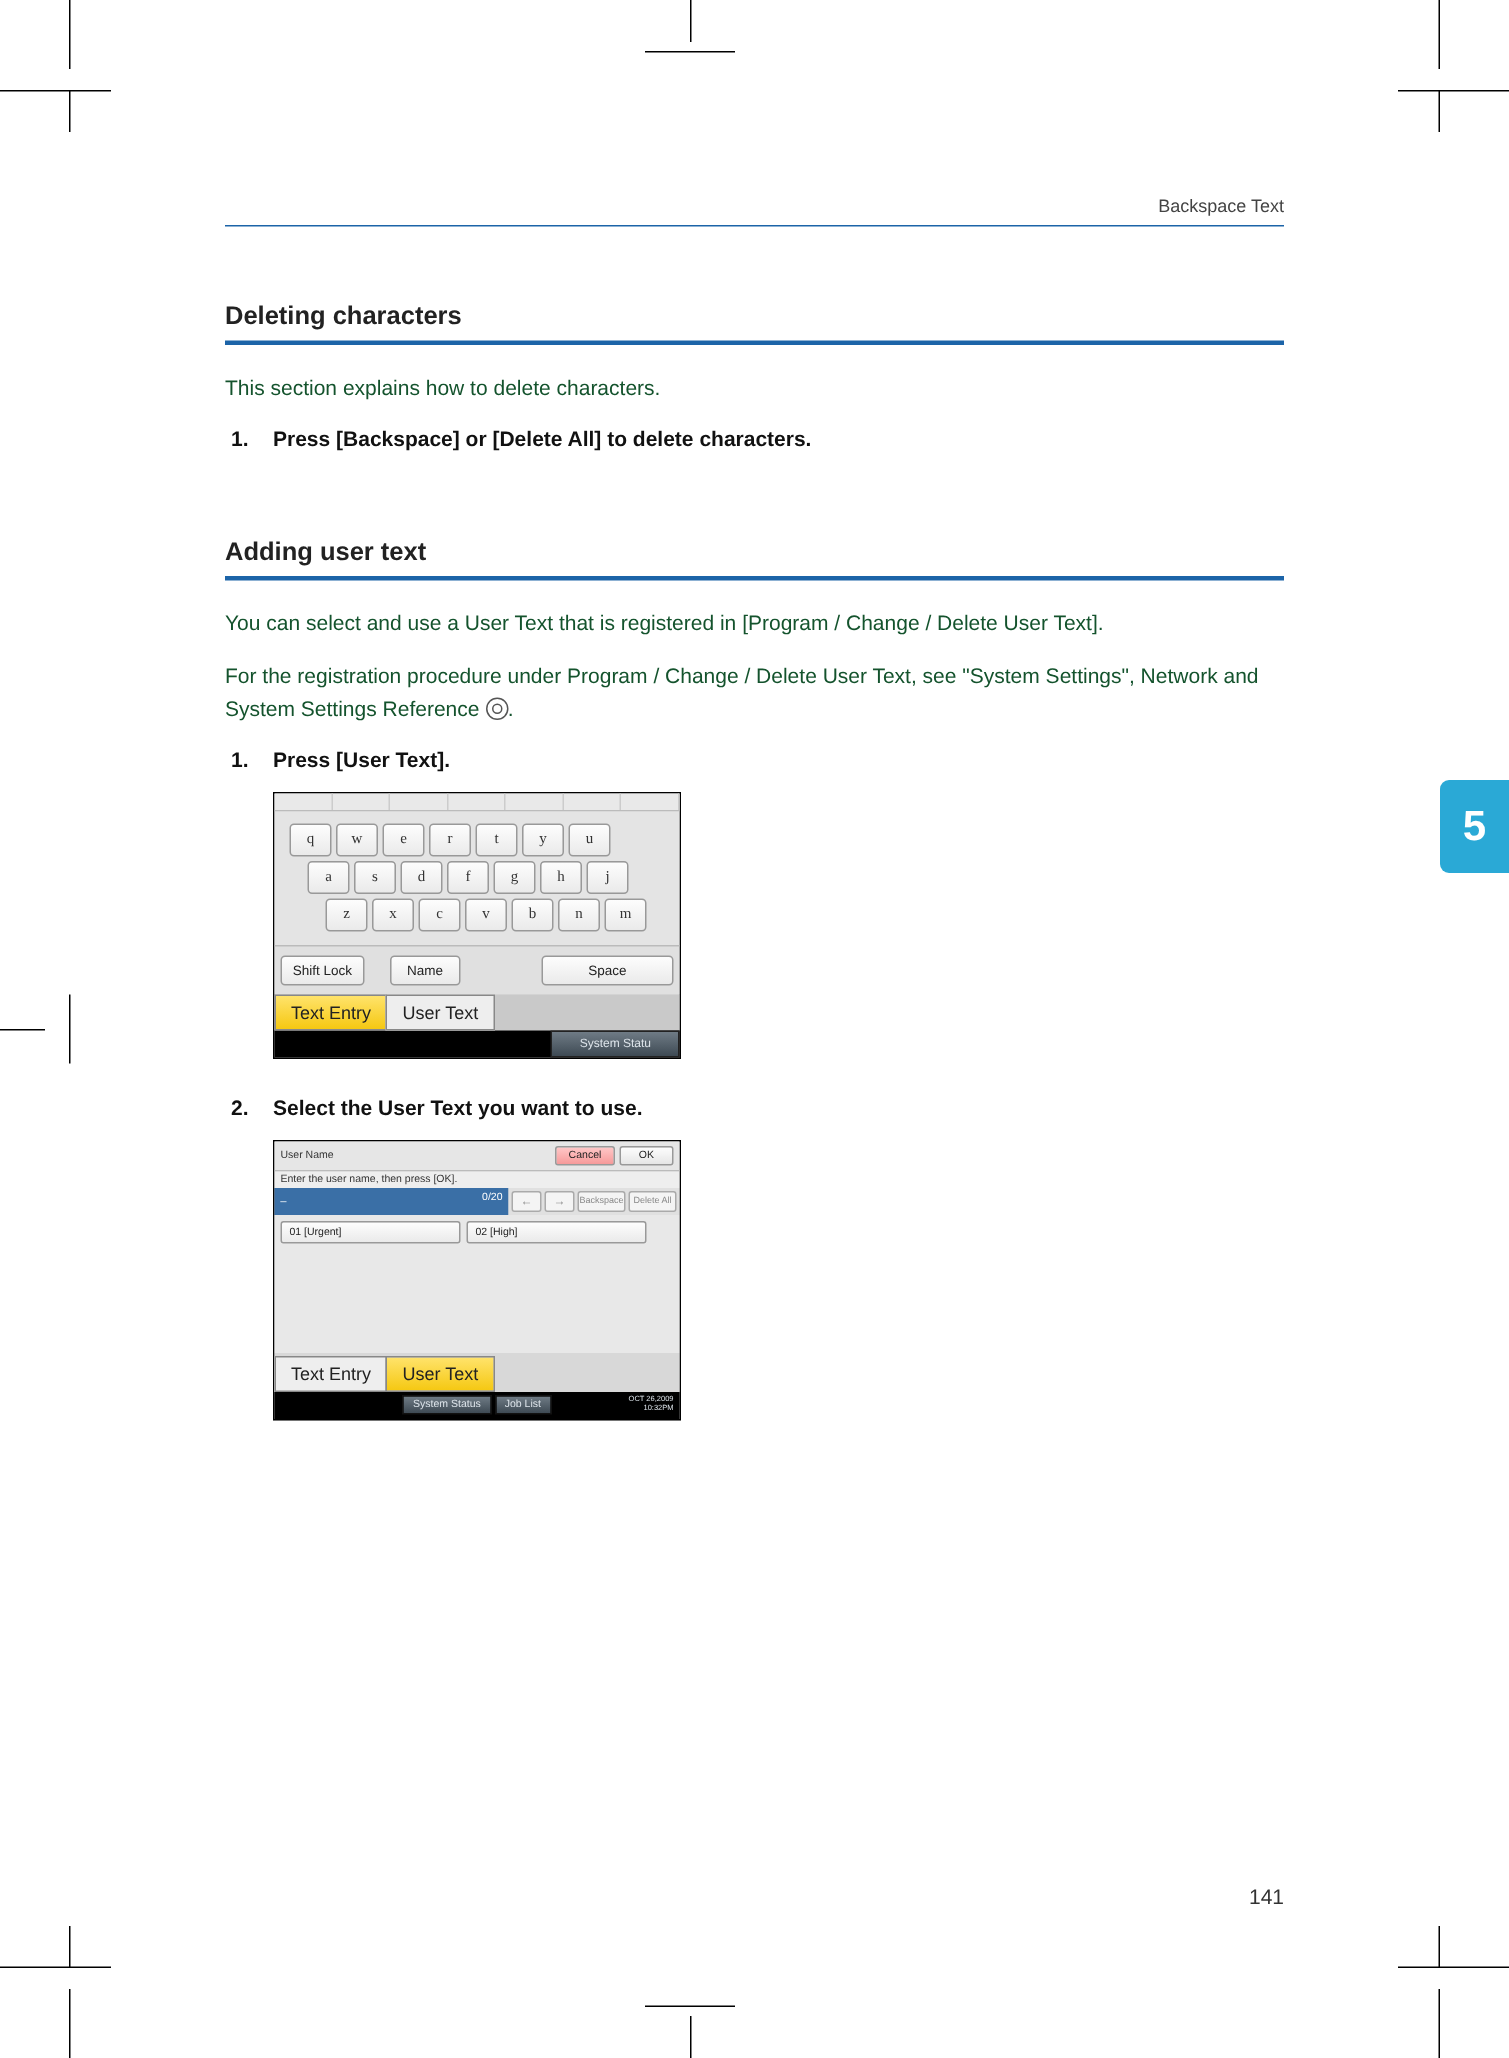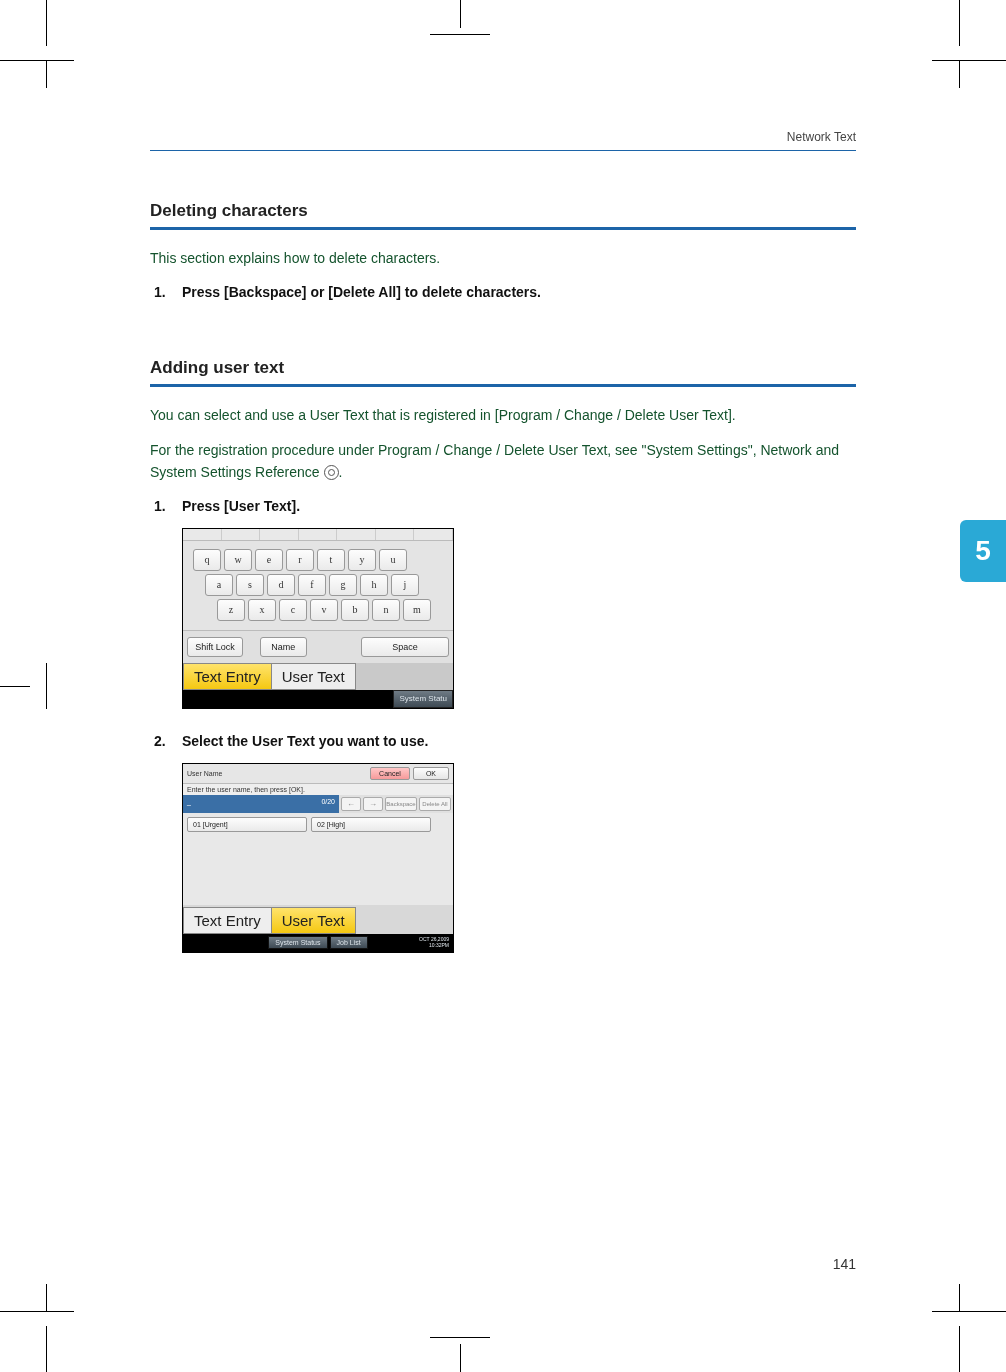--- a/index.html
+++ b/index.html
@@ -41,25 +41,25 @@
   .kb-top span { flex:1; border-right:1px solid #ccc; }
   .kb-area { background: #e4e4e4; padding: 8px 4px 6px 4px; }
   .krow { display: flex; gap: 3px; margin-bottom: 3px; justify-content: flex-start; }
   .krow.r1 { margin-left: 6px; }
   .krow.r2 { margin-left: 18px; }
   .krow.r3 { margin-left: 30px; }
   .key { width: 28px; height: 22px; background: linear-gradient(#fdfdfd,#eaeaea); border: 1px solid #999; border-radius: 3px; display:flex; align-items:center; justify-content:center; font-family: 'Times New Roman', serif; font-size: 10px; color:#333; }
   .krow4 { display:flex; gap:17px; padding: 6px 4px; border-top:1px solid #bbb; background:#e0e0e0; }
   .widekey { height: 20px; background: linear-gradient(#fdfdfd,#eaeaea); border:1px solid #999; border-radius:3px; display:flex; align-items:center; justify-content:center; font-size:9px; }
   .tabs1 { display:flex; background:#c9c9c9; }
-  .tab1 { padding: 4px 10px; border:1px solid #888; font-size:15px; margin-right:-1px; }
+  .tab1 { padding: 4px 10px; border:1px solid #888; font-size:12px; margin-right:-1px; }
   .tab1.active { background: linear-gradient(#ffe36b,#f5c812); }
   .tab1.inactive { background: #eee; }
   .shot1-bottom { background:#000; height:18px; display:flex; justify-content:flex-end; }
-  .sys-status { background: linear-gradient(#6f7b85,#3e4a54); color:#dde4ea; font-size:8px; padding:3px 5px; border:1px solid #222; }
+  .sys-status { background: linear-gradient(#6f7b85,#3e4a54); color:#dde4ea; font-size:8px; padding:3px 18px; border:1px solid #222; }
 
   
   .shot2 { width: 272px; border:1px solid #000; background:#d8d8d8; font-size:7px; }
   .s2-titlebar { display:flex; justify-content:space-between; align-items:center; padding:3px 4px; background:#e6e6e6; border-bottom:1px solid #bbb; }
   .s2-title { color:#333; }
   .s2-btns { display:flex; gap:3px; }
   .s2-btn { padding:2px 8px; border:1px solid #999; border-radius:2px; font-size:7px; }
   .s2-cancel { background: linear-gradient(#ffc7c7,#f69a9a); }
   .s2-ok { background: linear-gradient(#fdfdfd,#e6e6e6); padding:2px 12px; }
   .s2-instr { padding:2px 4px; font-size:7px; color:#333; background:#eee; }
@@ -104,21 +104,21 @@
   <div class="cropmark" style="left:46px; bottom:60px; width:28px; height:1px;"></div>
   <div class="cropmark" style="left:46px; bottom:60px; width:1px; height:28px; bottom:60px;"></div>
   <div class="cropmark" style="right:46px; bottom:60px; width:28px; height:1px;"></div>
   <div class="cropmark" style="right:46px; bottom:60px; width:1px; height:28px;"></div>
 
   <div class="chapter-tab">
     <span>5</span>
   </div>
 
   <div class="content">
-    <div class="running-head">Network Text</div>
+    <div class="running-head">Backspace Text</div>
 
     <div class="h2">Deleting characters</div>
     <div class="h2-rule"></div>
     <p class="body-text">This section explains how to delete characters.</p>
     <ol class="steps">
       <li>
         <span class="num">1.</span>
         <span>Press [Backspace] or [Delete All] to delete characters.</span>
       </li>
     </ol>

